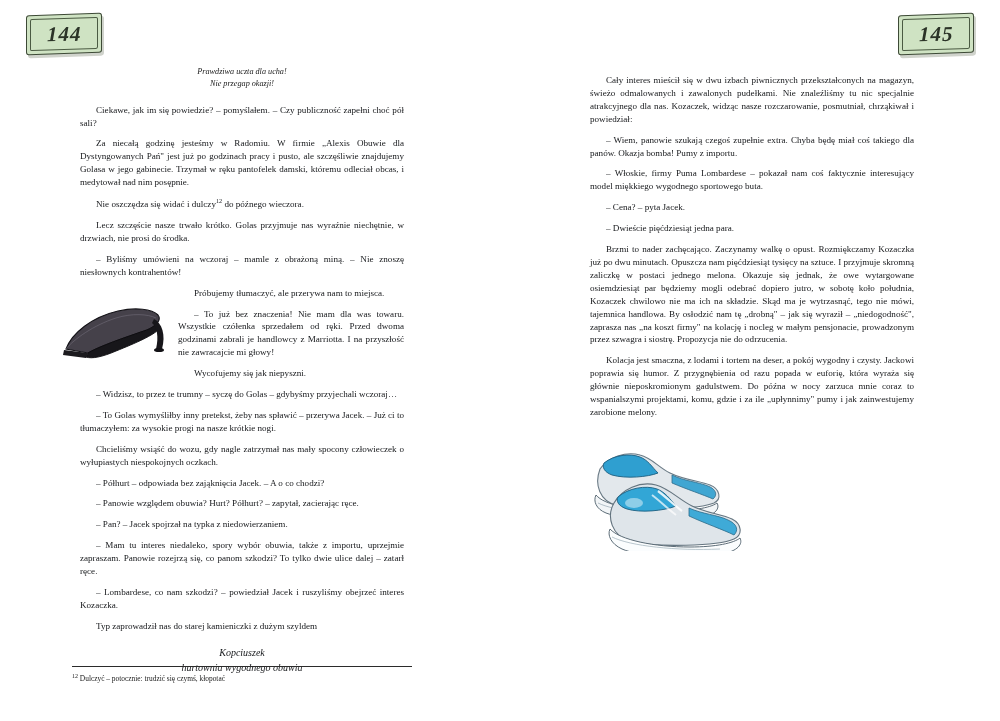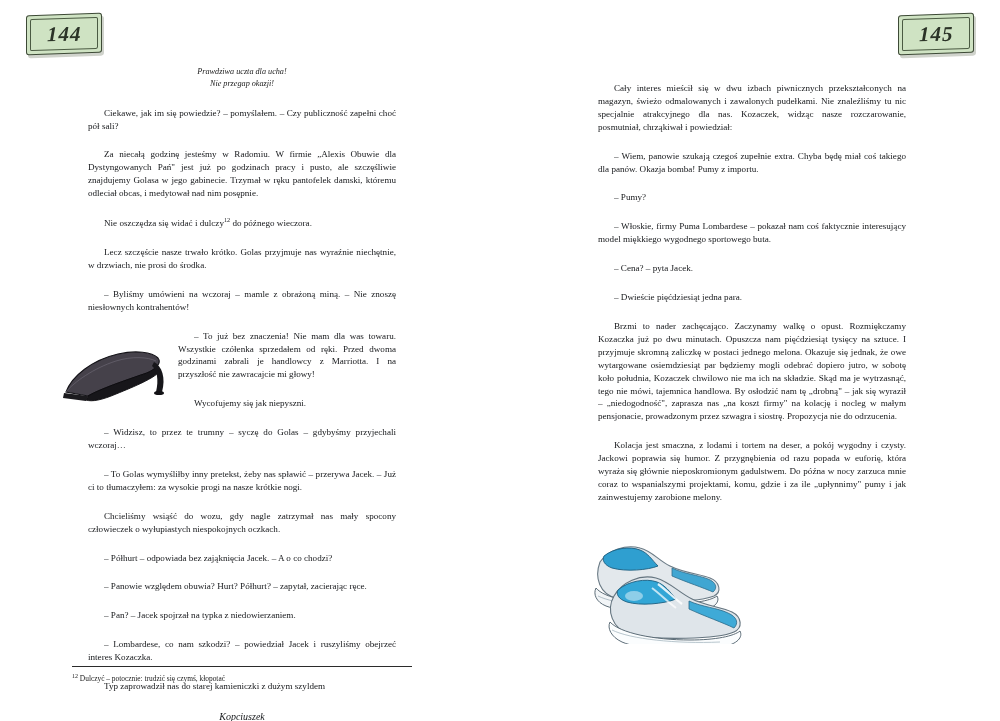--- a/index.html
+++ b/index.html
@@ -71,21 +71,21 @@
   .epigraph {
     text-align: center;
     font-style: italic;
     font-size: 8.2px;
     line-height: 1.5;
     margin: 0 0 13px 0;
     color: #1a1a1a;
   }
 
   p.para {
-    margin: 16px;
+    margin: 8px;
     text-indent: 16px;
   }
   p.dash { text-indent: 16px; }
 
   .shoe-wrap-left {
     float: left;
     width: 112px;
     height: 82px;
     margin: 2px 8px 0 -14px;
     shape-outside: margin-box;
@@ -165,41 +165,42 @@
           <path d="M8 60 C 14 44, 34 28, 60 22 C 78 18, 94 20, 100 26 C 104 31, 98 38, 86 42 C 66 49, 44 56, 30 64 Z" fill="#45414a" stroke="#141318" stroke-width="1.1"></path>
           <path d="M8 60 C 16 50, 36 36, 58 29 C 74 24, 90 25, 98 29" fill="none" stroke="#6d6875" stroke-width="1" opacity="0.65"></path>
           <path d="M30 64 C 44 56, 66 49, 86 42 C 92 40, 97 37, 99 34 L 101 40 C 96 46, 78 54, 58 62 C 44 68, 34 70, 28 68 Z" fill="#17161a" stroke="#0c0b0e" stroke-width="0.9"></path>
           <path d="M6 61 L 30 64 L 28 69 L 5 66 Z" fill="#1b1a1e"></path>
           <path d="M96 30 C 104 34, 108 46, 104 60 L 98 60 C 101 48, 99 38, 94 34 Z" fill="#17161a"></path>
           <ellipse cx="101" cy="61" rx="5" ry="2" fill="#131216"></ellipse>
         </g>
       </svg>
     </div>
 
+    <p class="para">Próbujemy tłumaczyć, ale przerywa nam to miejsca.</p>
     <p class="para dash">– To już bez znaczenia! Nie mam dla was towaru. Wszystkie czółenka sprzedałem od ręki. Przed dwoma godzinami zabrali je handlowcy z Marriotta. I na przyszłość nie zawracajcie mi głowy!</p>
     <p class="para">Wycofujemy się jak niepyszni.</p>
     <p class="para dash">– Widzisz, to przez te trumny – syczę do Golas – gdybyśmy przyjechali wczoraj…</p>
     <p class="para dash">– To Golas wymyśliłby inny pretekst, żeby nas spławić – przerywa Jacek. – Już ci to tłumaczyłem: za wysokie progi na nasze krótkie nogi.</p>
     <p class="para">Chcieliśmy wsiąść do wozu, gdy nagle zatrzymał nas mały spocony człowieczek o wyłupiastych niespokojnych oczkach.</p>
     <p class="para dash">– Półhurt – odpowiada bez zająknięcia Jacek. – A o co chodzi?</p>
     <p class="para dash">– Panowie względem obuwia? Hurt? Półhurt? – zapytał, zacierając ręce.</p>
     <p class="para dash">– Pan? – Jacek spojrzał na typka z niedowierzaniem.</p>
+    <p class="para dash">– Mam tu interes niedaleko, spory wybór obuwia, także z importu, uprzejmie zapraszam. Panowie rozejrzą się, co panom szkodzi? To tylko dwie ulice dalej – zatarł ręce.</p>
     <p class="para dash">– Lombardese, co nam szkodzi? – powiedział Jacek i ruszyliśmy obejrzeć interes Kozaczka.</p>
     <p class="para">Typ zaprowadził nas do starej kamieniczki z dużym szyldem</p>
 
     <div class="signoff">
       <div>Kopciuszek</div>
       <div>hurtownia wygodnego obuwia</div>
     </div>
   </div>
 
   <div class="col" id="col-right">
     <p class="para">Cały interes mieścił się w dwu izbach piwnicznych przekształconych na magazyn, świeżo odmalowanych i zawalonych pudełkami. Nie znaleźliśmy tu nic specjalnie atrakcyjnego dla nas. Kozaczek, widząc nasze rozczarowanie, posmutniał, chrząkiwał i powiedział:</p>
     <p class="para dash">– Wiem, panowie szukają czegoś zupełnie extra. Chyba będę miał coś takiego dla panów. Okazja bomba! Pumy z importu.</p>
-    <p class="para dash">– Pumy?</p>
     <p class="para dash">– Włoskie, firmy Puma Lombardese – pokazał nam coś faktycznie interesujący model miękkiego wygodnego sportowego buta.</p>
     <p class="para dash">– Cena? – pyta Jacek.</p>
     <p class="para dash">– Dwieście pięćdziesiąt jedna para.</p>
     <p class="para">Brzmi to nader zachęcająco. Zaczynamy walkę o opust. Rozmiękczamy Kozaczka już po dwu minutach. Opuszcza nam pięćdziesiąt tysięcy na sztuce. I przyjmuje skromną zaliczkę w postaci jednego melona. Okazuje się jednak, że owe wytargowane osiemdziesiąt par będziemy mogli odebrać dopiero jutro, w sobotę koło południa, Kozaczek chwilowo nie ma ich na składzie. Skąd ma je wytrzasnąć, tego nie mówi, tajemnica handlowa. By osłodzić nam tę „drobną" – jak się wyraził – „niedogodność", zaprasza nas „na koszt firmy" na kolację i nocleg w małym pensjonacie, prowadzonym przez szwagra i siostrę. Propozycja nie do odrzucenia.</p>
     <p class="para">Kolacja jest smaczna, z lodami i tortem na deser, a pokój wygodny i czysty. Jackowi poprawia się humor. Z przygnębienia od razu popada w euforię, która wyraża się głównie nieposkromionym gadulstwem. Do późna w nocy zarzuca mnie coraz to wspanialszymi projektami, komu, gdzie i za ile „upłynnimy" pumy i jak zainwestujemy zarobione melony.</p>
 
     <div class="shoe-wrap-right">
       <svg class="svgbox" width="172" height="118" viewBox="0 0 172 118" xmlns="http://www.w3.org/2000/svg" aria-hidden="true">
 
         <g>

